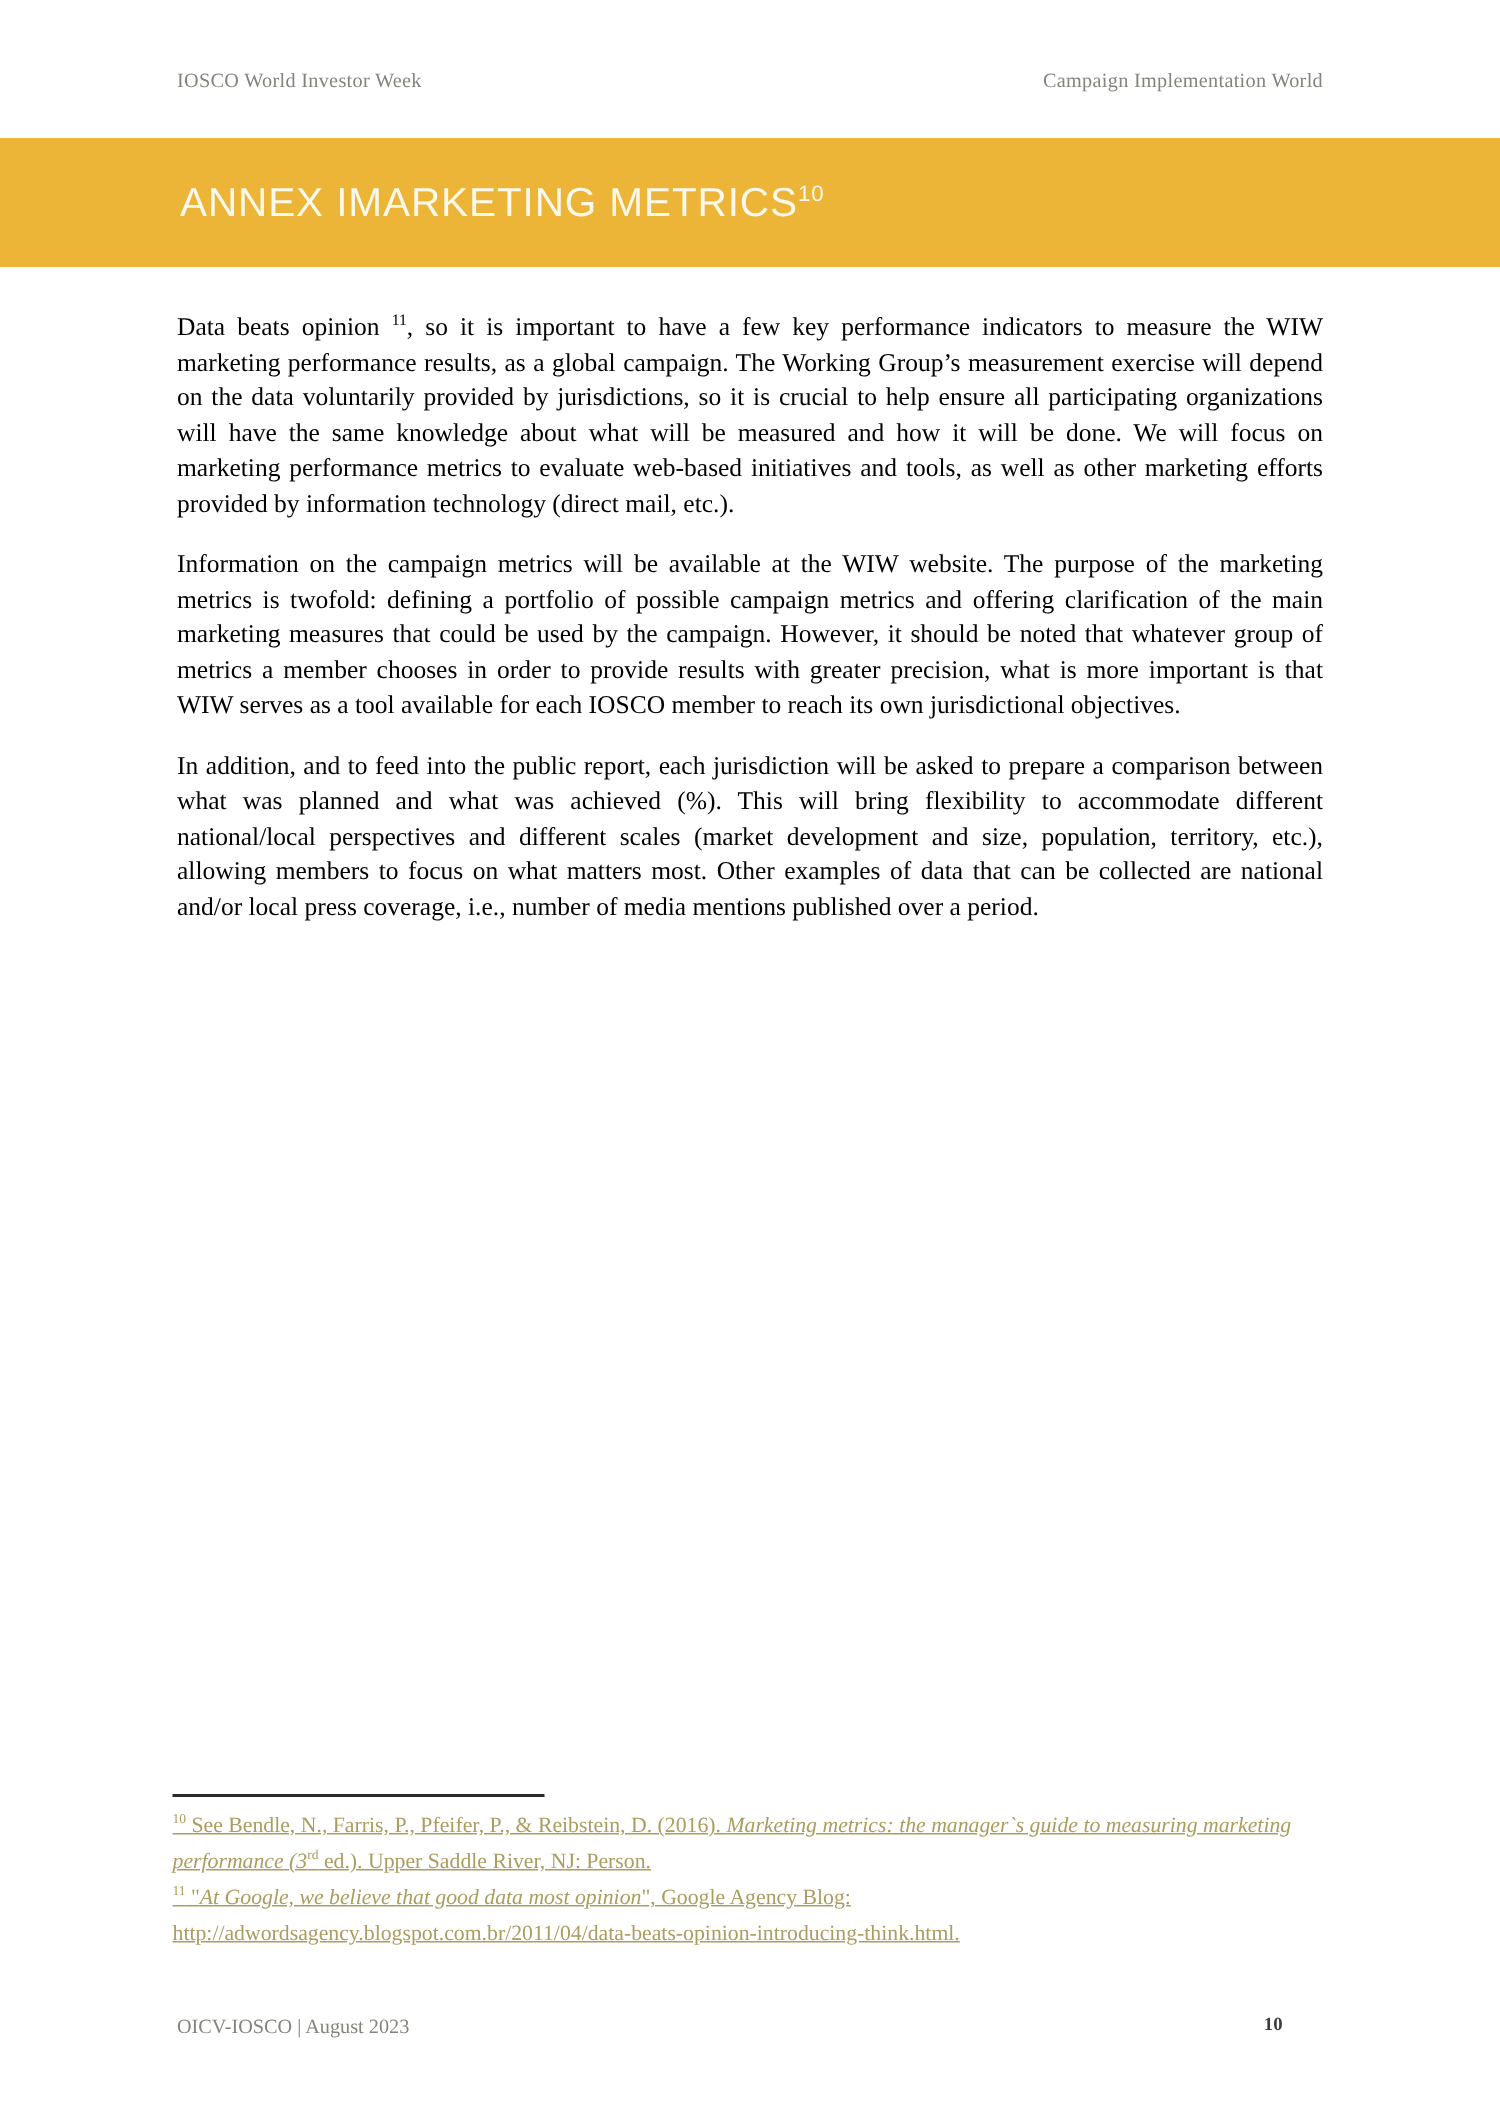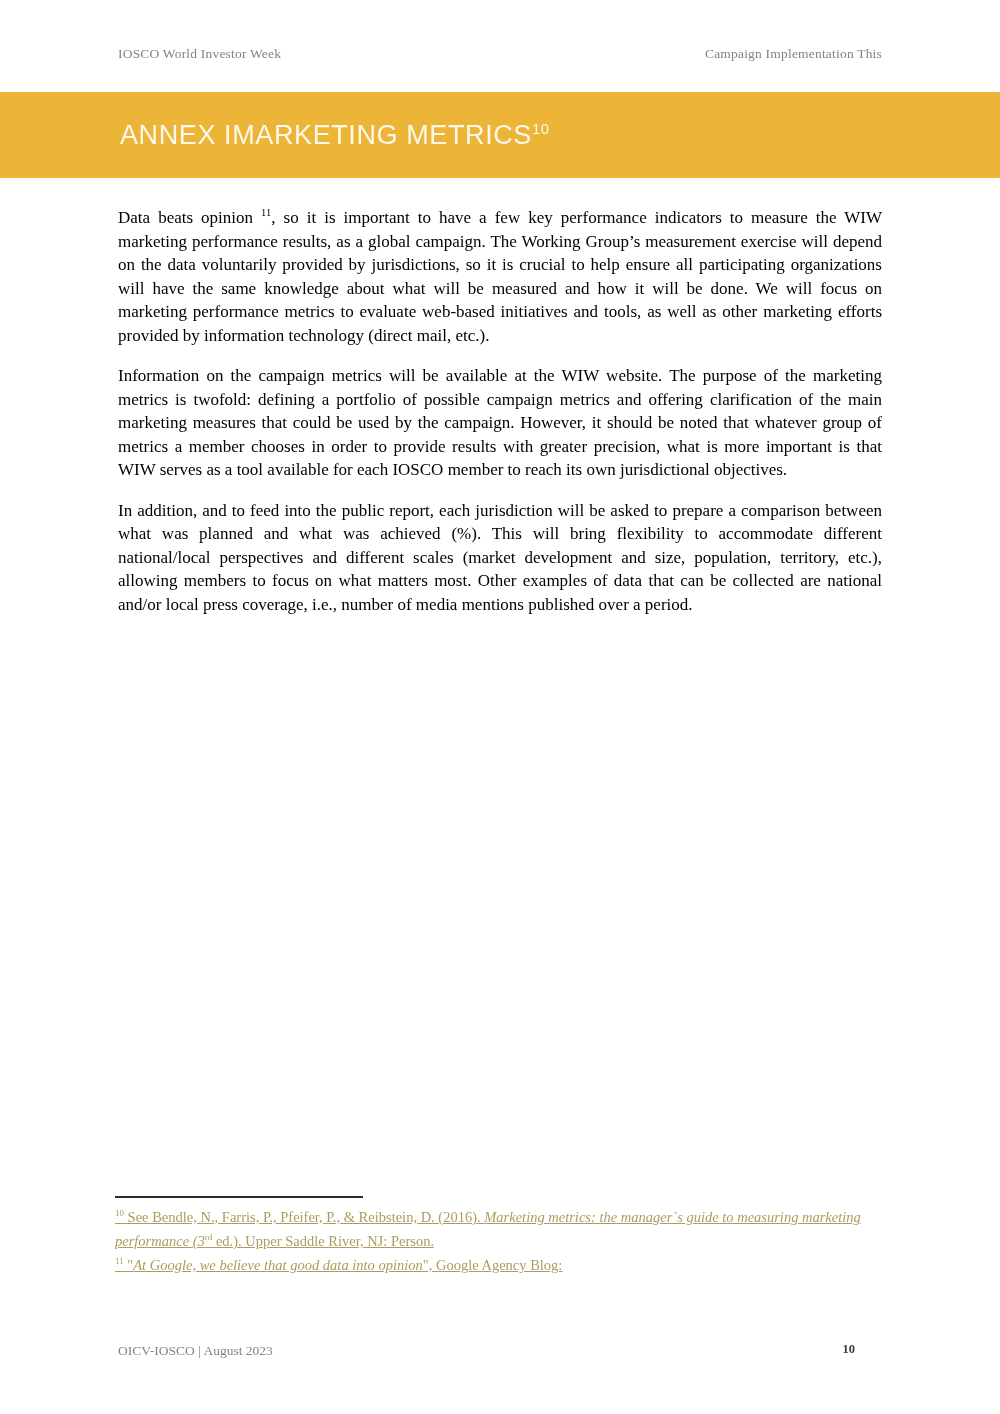--- a/index.html
+++ b/index.html
@@ -132,37 +132,37 @@
     color: #3b3b3b;
   }
 </style>
 </head>
 <body>
 
 <div class="page">
 
   <div class="page-header">
     <span>IOSCO World Investor Week</span>
-    <span>Campaign Implementation This</span>
+    <span>Campaign Implementation World</span>
   </div>
 
   <div class="annex-banner">
     <div class="annex-banner-text">
       <span class="annex-label">ANNEX I</span><span>MARKETING METRICS</span><span class="banner-sup">10</span>
     </div>
   </div>
 
   <div class="content">
     <p><span>Data beats opinion </span><span class="body-sup">11</span><span>, so it is important to have a few key performance indicators to measure the WIW marketing performance results, as a global campaign. The Working Group’s measurement exercise will depend on the data voluntarily provided by jurisdictions, so it is crucial to help ensure all participating organizations will have the same knowledge about what will be measured and how it will be done. We will focus on marketing performance metrics to evaluate web-based initiatives and tools, as well as other marketing efforts provided by information technology (direct mail,  etc.).</span></p>
     <p>Information on the campaign metrics will be available at the WIW website. The purpose of the marketing metrics is twofold: defining a portfolio of possible campaign metrics and offering clarification of the main marketing measures that could be used by the campaign. However, it should be noted that whatever group of metrics a member chooses in order to provide results with greater precision, what is more important is that WIW serves as a tool available for each IOSCO member to reach its own jurisdictional objectives.</p>
     <p>In addition, and to feed into the public report, each jurisdiction will be asked to prepare a comparison between what was planned and what was achieved (%). This will bring flexibility to accommodate different national/local perspectives and different scales (market development and size, population, territory, etc.), allowing members to focus on what matters most. Other examples of data that can be collected are national and/or local press coverage, i.e., number of media mentions published over a period.</p>
   </div>
 
   <div class="footnotes">
     <div class="fn-rule"></div>
     <p class="footnote"><span class="fn-marker">10</span><span> See Bendle, N., Farris, P., Pfeifer, P., &amp; Reibstein, D. (2016). </span><span class="fn-italic">Marketing metrics: the manager`s guide to measuring marketing performance</span><span class="fn-italic"> (3</span><span class="fn-sup">rd</span><span> ed.). Upper Saddle River, NJ: Person.</span></p>
-    <p class="footnote"><span class="fn-marker">11</span><span> "</span><span class="fn-italic">At Google, we believe that good data into opinion</span><span>", Google Agency Blog:</span><br></p>
+    <p class="footnote"><span class="fn-marker">11</span><span> "</span><span class="fn-italic">At Google, we believe that good data most opinion</span><span>", Google Agency Blog:</span><br><a href="#" class="fn-url">http://adwordsagency.blogspot.com.br/2011/04/data-beats-opinion-introducing-think.html.</a></p>
   </div>
 
   <div class="footer-left">OICV-IOSCO | August 2023</div>
   <div class="page-number">10</div>
 
 </div>
 
 </body></html>

